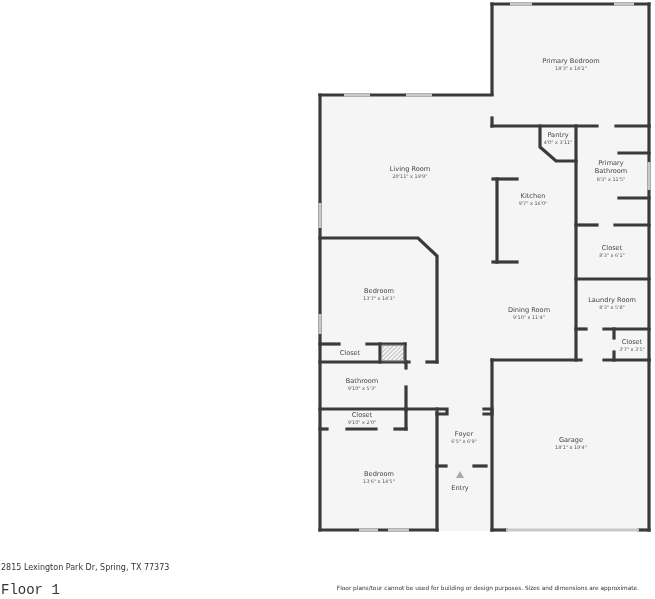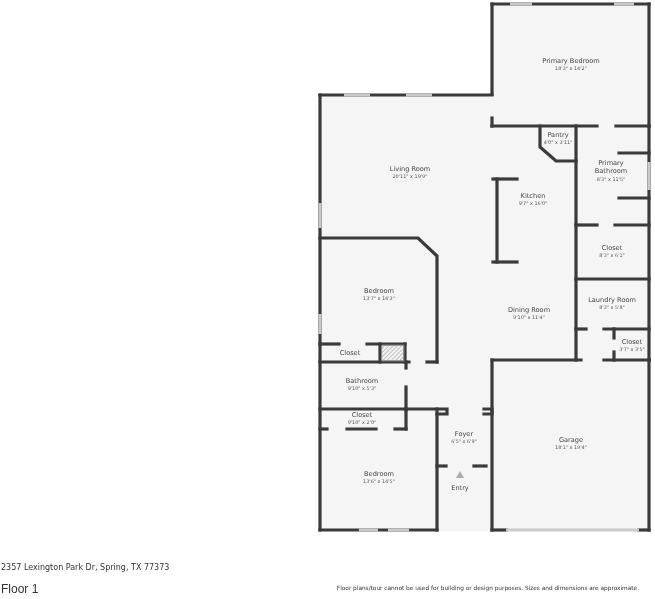--- a/index.html
+++ b/index.html
@@ -6,22 +6,22 @@
   body { width: 655px; height: 599px; position: relative; overflow: hidden;
          font-family: "Liberation Sans", "DejaVu Sans", sans-serif; }
   #plan { position: absolute; left: 0; top: 0; width: 655px; height: 599px; }
   .wall { stroke: #3a3a3a; stroke-width: 3.2; fill: none; stroke-linecap: square; }
   .floor { fill: #f5f5f5; }
   .win { stroke: #c9c9c9; stroke-width: 3; fill: none; }
   .room-name { font-family: "DejaVu Sans", sans-serif; font-size: 6.6px; fill: #444; text-anchor: middle; }
   .room-dim { font-family: "DejaVu Sans", sans-serif; font-size: 4.9px; fill: #555; text-anchor: middle; }
   .footer-address { position: absolute; left: 1px; top: 563px; font-size: 8px; color: #333;
                     font-family: "DejaVu Sans", sans-serif; }
-  .footer-floor { position: absolute; left: 1px; top: 582px; font-size: 12px; color: #333;
-                  font-family: Liberation Sans, sans-serif; }
+  .footer-floor { position: absolute; left: 1px; top: 582px; font-size: 14px; color: #333;
+                  font-family: Liberation Mono, monospace; }
   .footer-disclaimer { position: absolute; right: 16px; top: 585px; font-size: 5.8px; color: #333;
                        font-family: "DejaVu Sans", sans-serif; }
 </style>
 </head>
 <body>
 
 <svg id="plan" viewBox="0 0 655 599" xmlns="http://www.w3.org/2000/svg">
   <defs>
     <pattern id="hatch" patternUnits="userSpaceOnUse" width="3" height="3" patternTransform="rotate(45)">
       <line x1="0" y1="0" x2="0" y2="3" stroke="#888" stroke-width="1"></line>
@@ -160,15 +160,15 @@
     <text class="room-dim" x="571" y="449">18'1" x 19'4"</text>
 
     <text class="room-name" x="379" y="476">Bedroom</text>
     <text class="room-dim" x="379" y="483">13'6" x 14'5"</text>
   </g>
 
   <polygon points="460,471 456,478 464,478" fill="#aaaaaa"></polygon>
   <text class="room-name" x="460" y="490">Entry</text>
 </svg>
 
-<div class="footer-address">2357 Lexington Park Dr, Spring, TX 77373</div>
+<div class="footer-address">2815 Lexington Park Dr, Spring, TX 77373</div>
 <div class="footer-floor">Floor 1</div>
 <div class="footer-disclaimer">Floor plans/tour cannot be used for building or design purposes. Sizes and dimensions are approximate.</div>
 
 </body></html>

